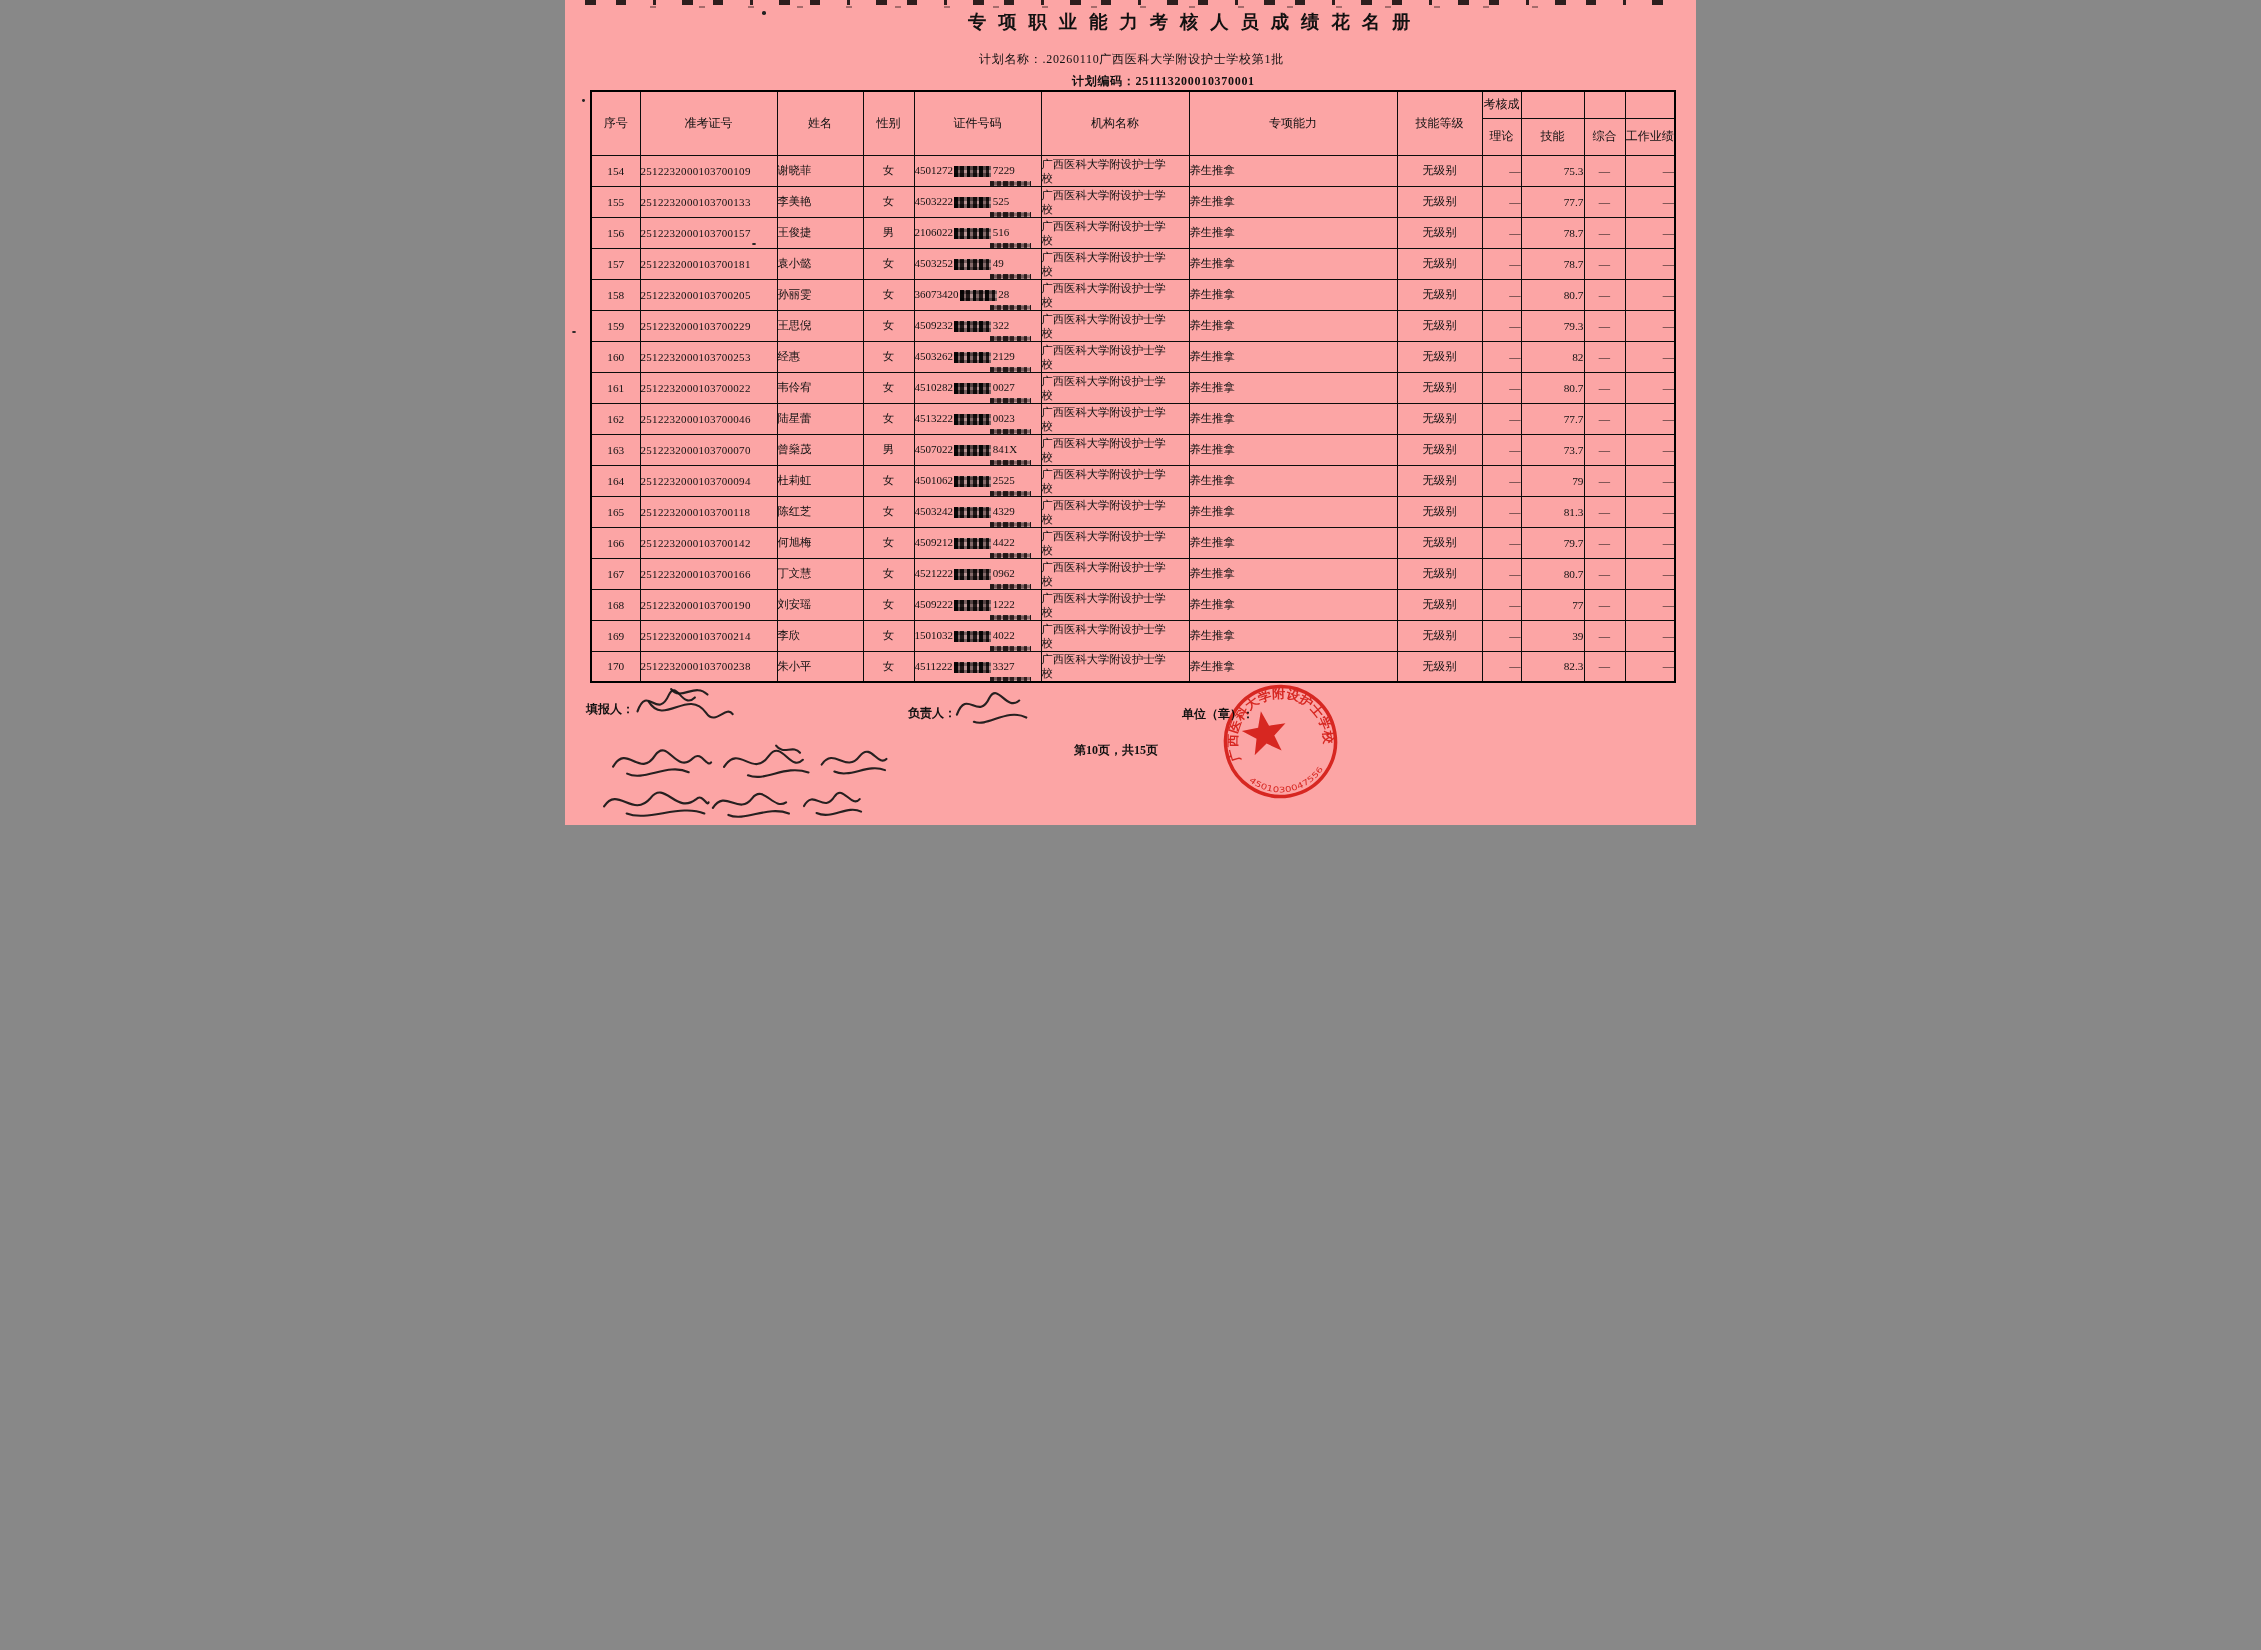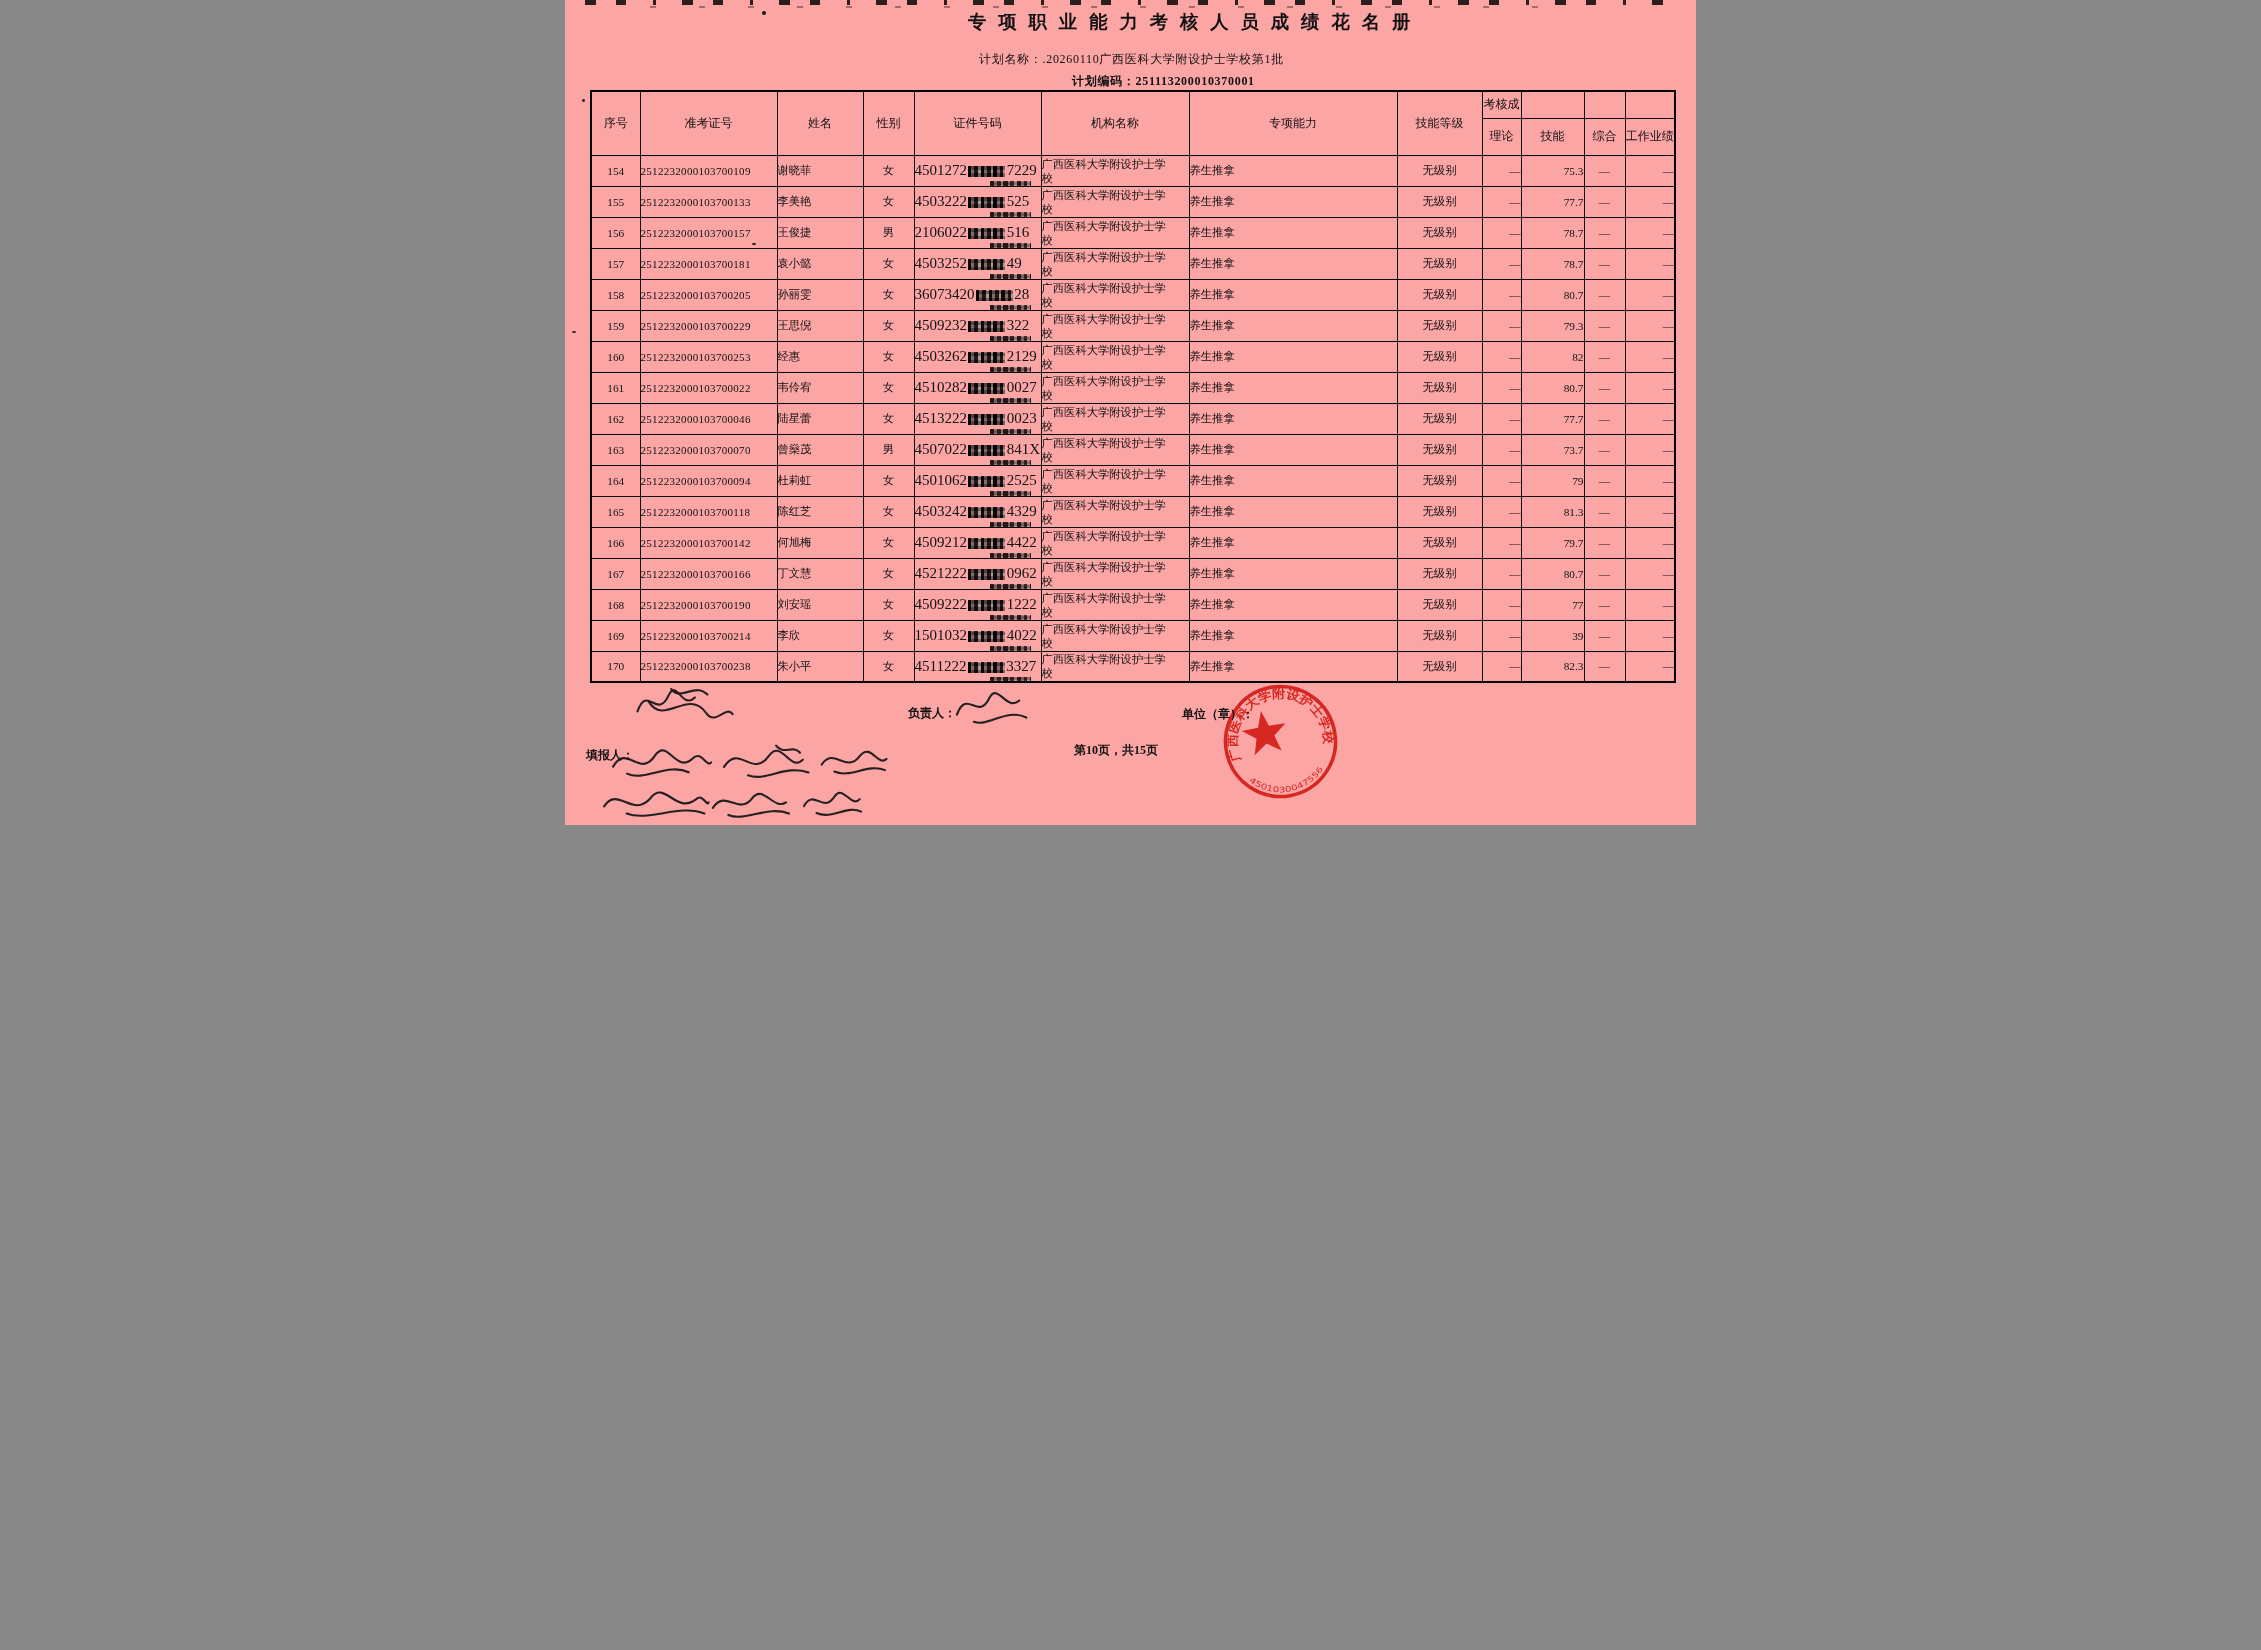--- a/index.html
+++ b/index.html
@@ -52,21 +52,21 @@
   .roster tbody tr{height:31px;}
   .roster tbody tr.dashed td{border-top-style:dashed;}
   .score-head{font-size:10.6px;line-height:24px;padding:0 1.4px;text-align:left;}
   .score-head .clip{height:25px;overflow:hidden;display:block;}
   .work-head{padding:0 11.3px;line-height:15.5px;}
   td{font-size:11.3px;}
   .c-no{text-align:center;}
   .c-ticket{font-size:11px;padding-left:5px;letter-spacing:0.3px;margin-top:41px;}
   .c-name{padding-left:6.3px;}
   .c-gender{text-align:center;}
-  .c-id{padding-left:3.5px;font-size:15px;position:relative;white-space:nowrap;}
+  .c-id{padding-left:3.5px;font-size:11px;position:relative;white-space:nowrap;}
   .c-org{padding-left:3.5px;line-height:14px;}
   .org-wrap{display:inline-block;width:127px;}
   .c-ability{padding-left:5px;}
   .c-level{text-align:center;}
   .c-theory{text-align:right;padding-right:2.8px;}
   .c-skill{text-align:right;padding-right:5px;}
   .c-comp{text-align:center;}
   .c-work{text-align:right;padding-right:5.6px;}
   
   .rd{
@@ -434,21 +434,21 @@
       <td class="c-ability">养生推拿</td>
       <td class="c-level">无级别</td>
       <td class="c-theory">—</td>
       <td class="c-skill">82.3</td>
       <td class="c-comp">—</td>
       <td class="c-work">—</td>
     </tr>
       </tbody>
   </table>
 
-  <div class="f-label" style="left:21px;top:701px;margin-top:46px;">填报人：</div>
+  <div class="f-label" style="left:21px;top:701px;">填报人：</div>
   <div class="f-label" style="left:343px;top:705px;">负责人：</div>
   <div class="f-label" style="left:617px;top:706px;">单位（章）：</div>
   <div class="page-info">第10页，共15页</div>
 
   <svg class="sig" style="left:65px;top:675px;" width="106" height="56" viewBox="0 0 150 80">
     <path d="M10,52 C24,12 38,66 55,28 C66,6 74,50 92,32"></path>
     <path d="M26,38 C48,74 82,18 108,54 C122,74 136,42 146,56"></path>
     <path d="M58,20 C72,38 92,10 110,28"></path>
   </svg>
   <svg class="sig" style="left:382px;top:682px;" width="92" height="47" viewBox="0 0 130 66">

